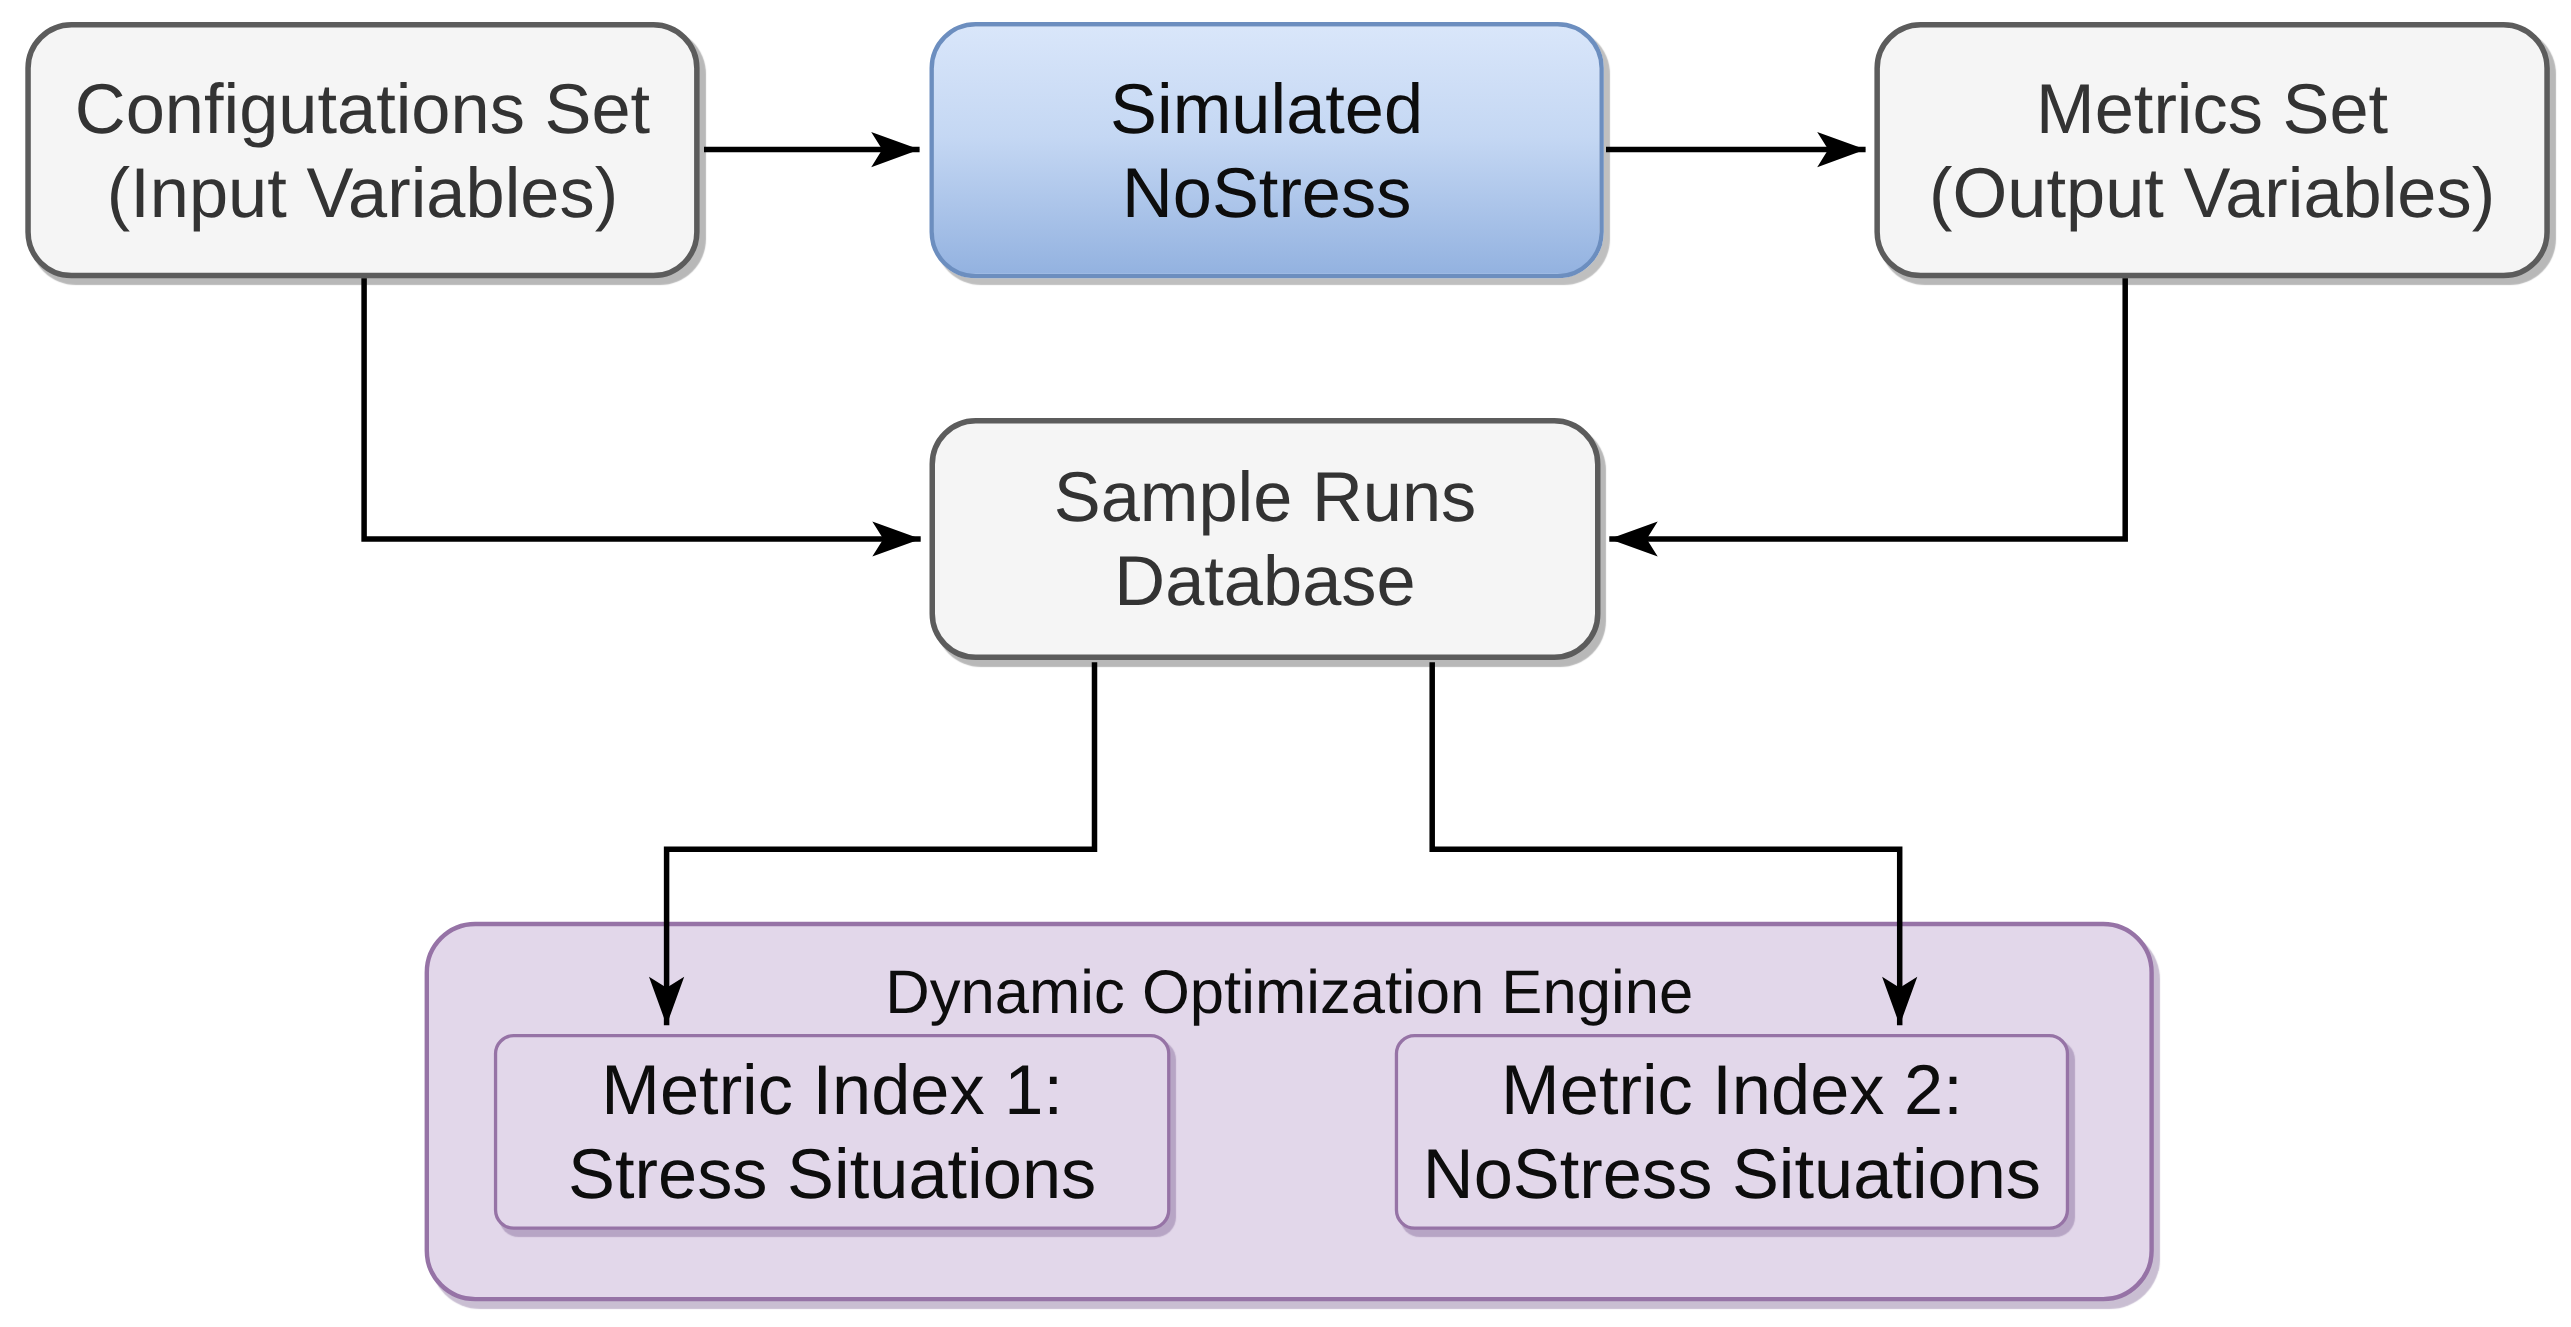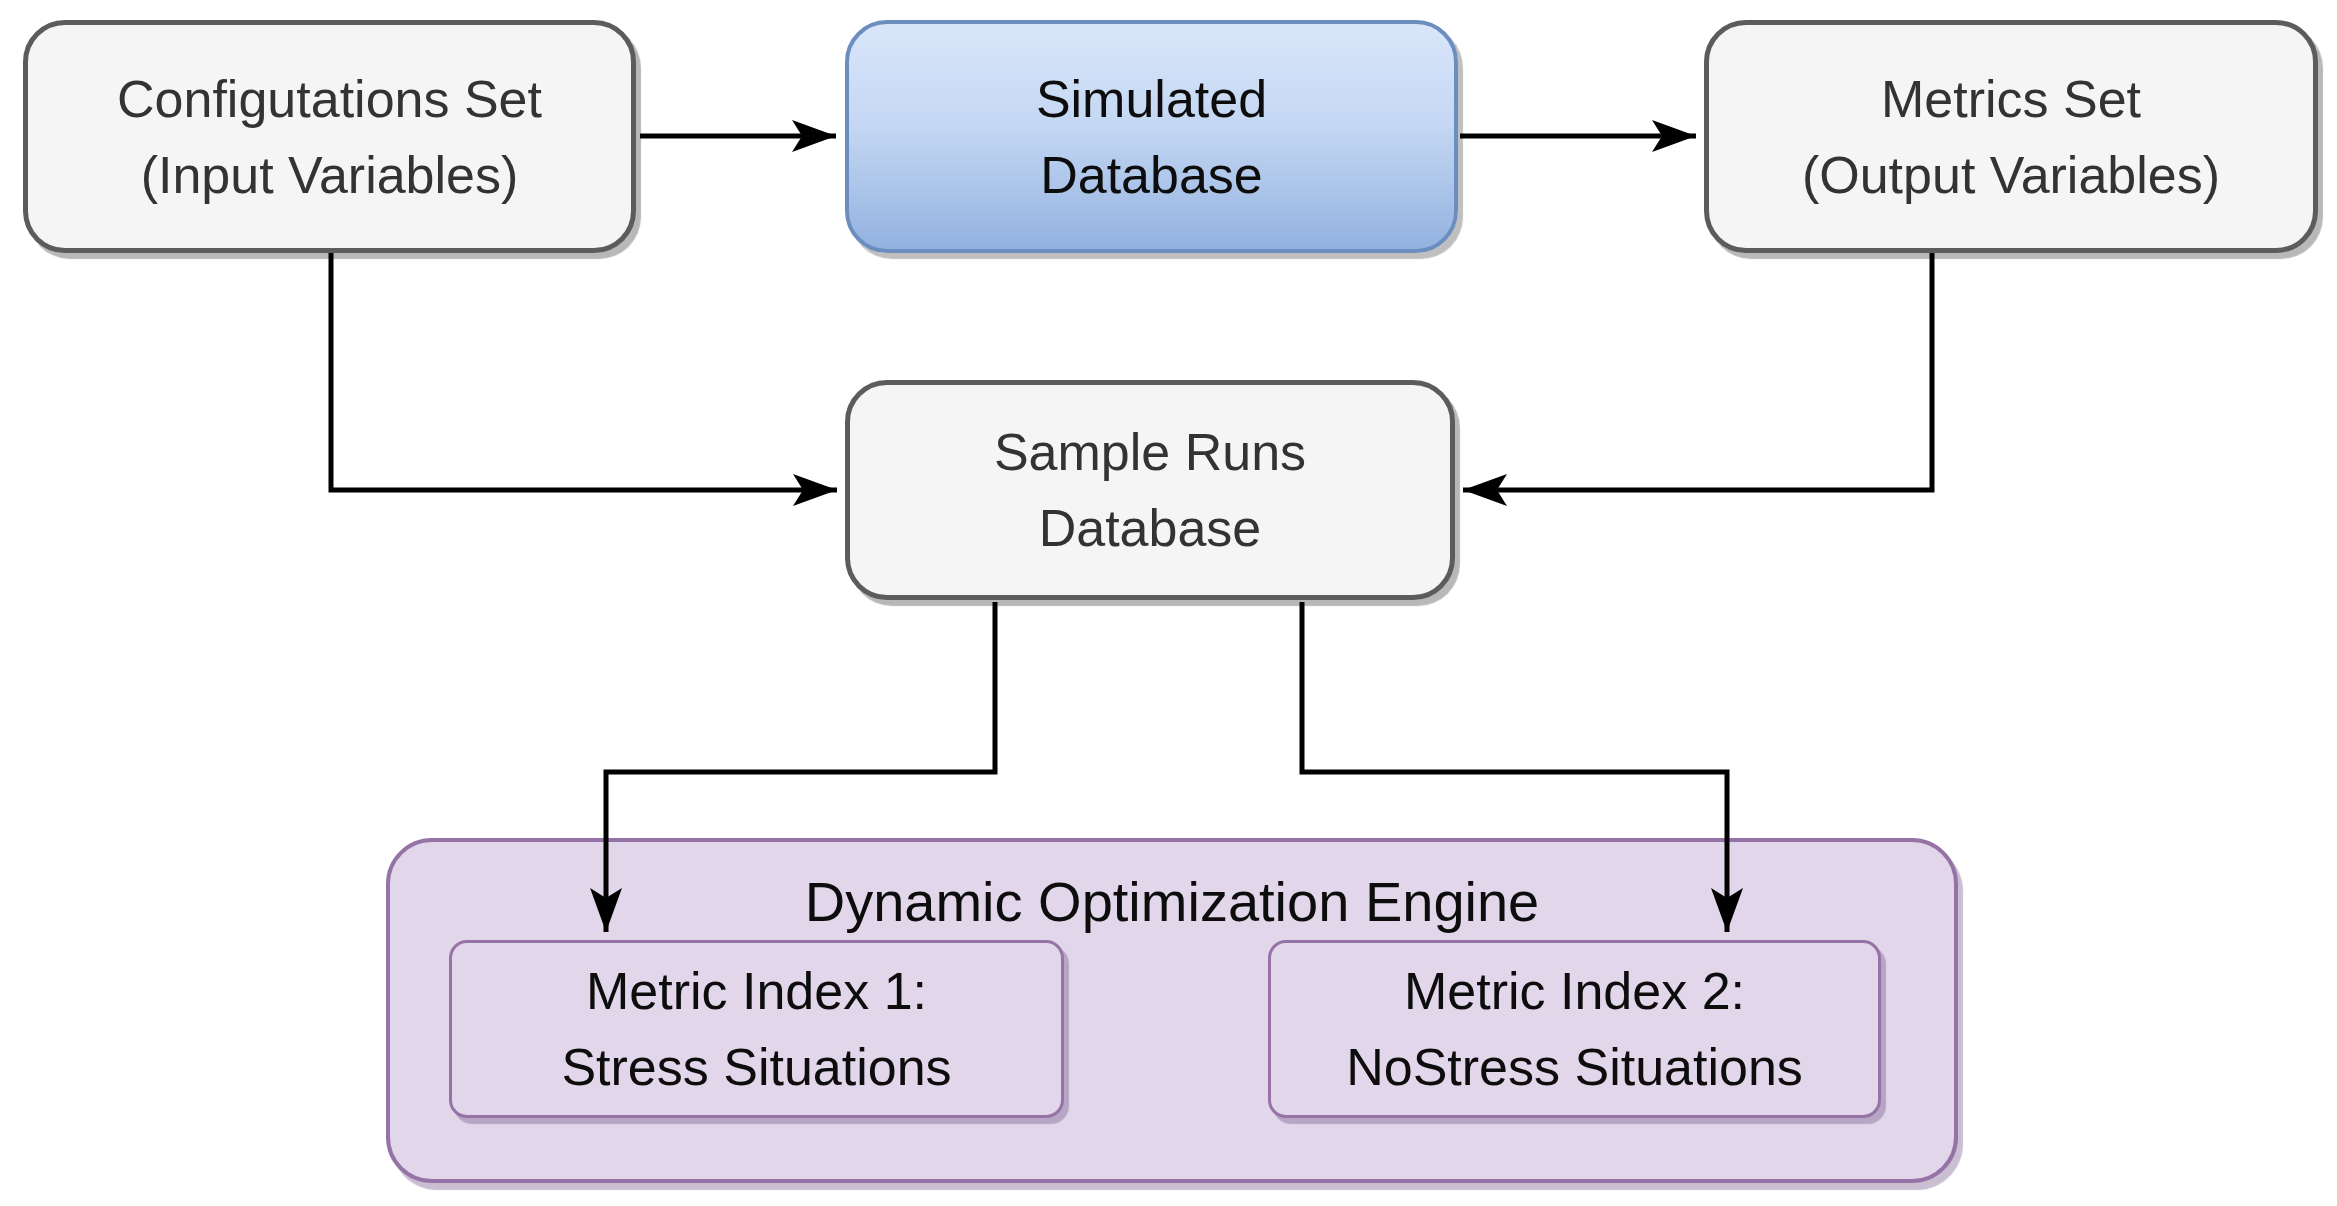--- a/index.html
+++ b/index.html
@@ -8,21 +8,21 @@
     width:2337px;height:1206px;
     background:#ffffff;
     font-family:"Liberation Sans", sans-serif;
     overflow:hidden;
   }
   .node{
     position:absolute;
     display:flex;align-items:center;justify-content:center;
     text-align:center;
     white-space:pre-line;
-    font-size:52px;line-height:76px;
+    font-size:64px;line-height:76px;
     color:#333333;
     box-sizing:border-box;
   }
   .gray-box{
     background:#f5f5f5;
     border:5px solid #5c5c5c;
     border-radius:42px;
     box-shadow:5px 6px 1px rgba(0,0,0,0.28);
   }
   .blue-box{
@@ -61,21 +61,21 @@
 </style>
 </head>
 <body>
 
 <div class="canvas">
 
   <div class="node gray-box" style="left:23px;top:20px;width:613px;height:233px;">Configutations Set
 (Input Variables)</div>
 
   <div class="node blue-box" style="left:845px;top:20px;width:613px;height:233px;">Simulated
-Database</div>
+NoStress</div>
 
   <div class="node gray-box" style="left:1704px;top:20px;width:614px;height:233px;">Metrics Set
 (Output Variables)</div>
 
   <div class="node gray-box" style="left:845px;top:380px;width:610px;height:220px;">Sample Runs
 Database</div>
 
   <div class="purple-container" style="left:386px;top:838px;width:1572px;height:345px;">
     <div class="purple-title">Dynamic Optimization Engine</div>
   </div>

